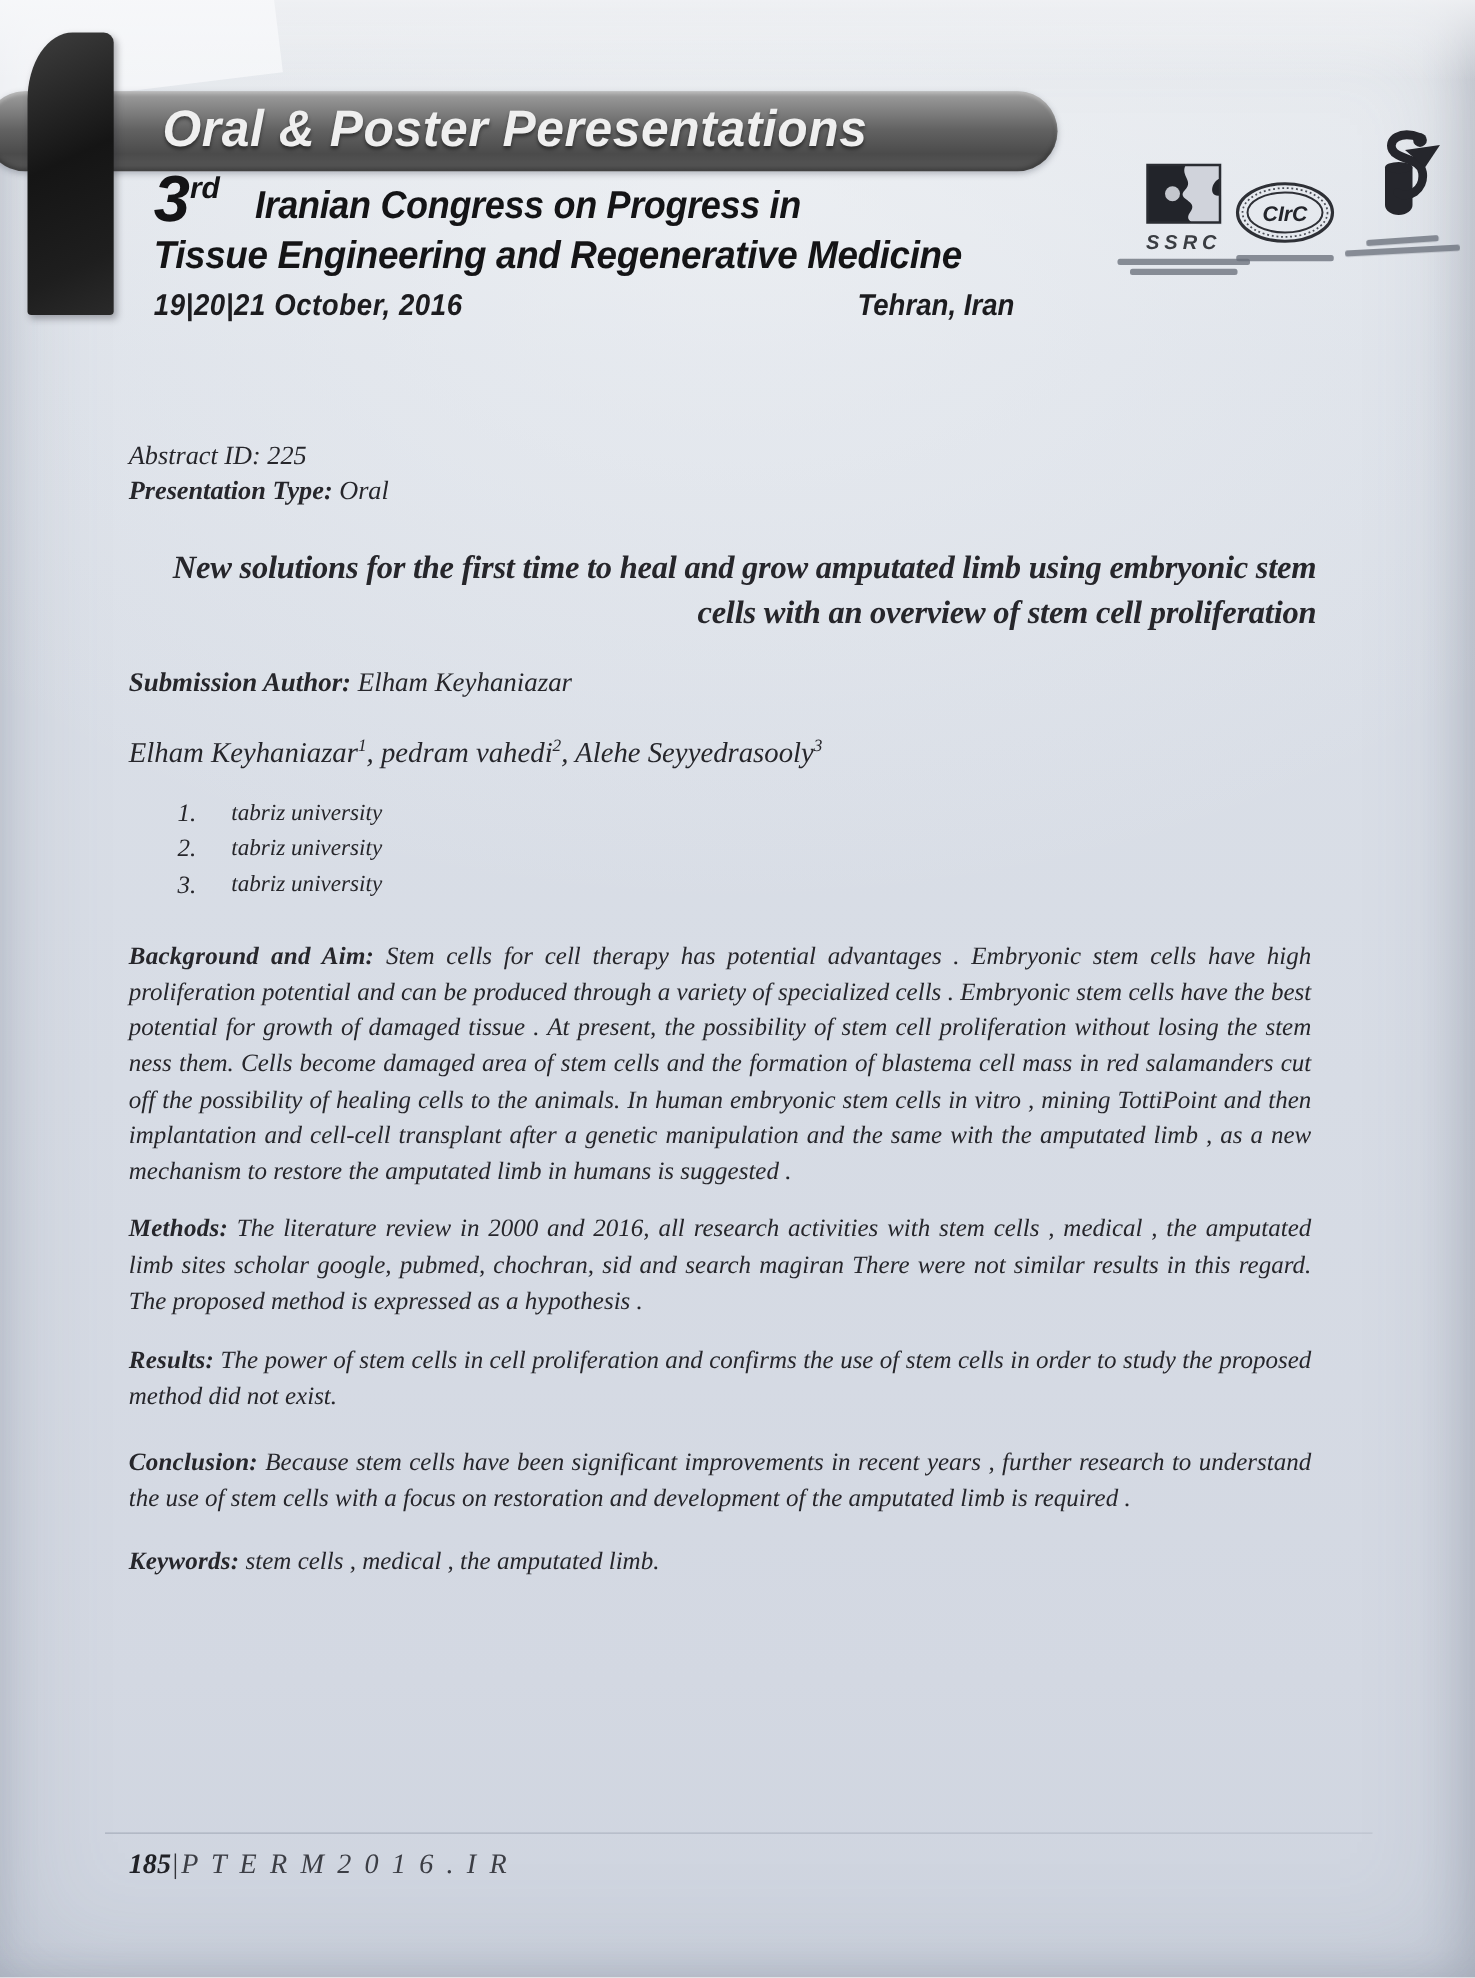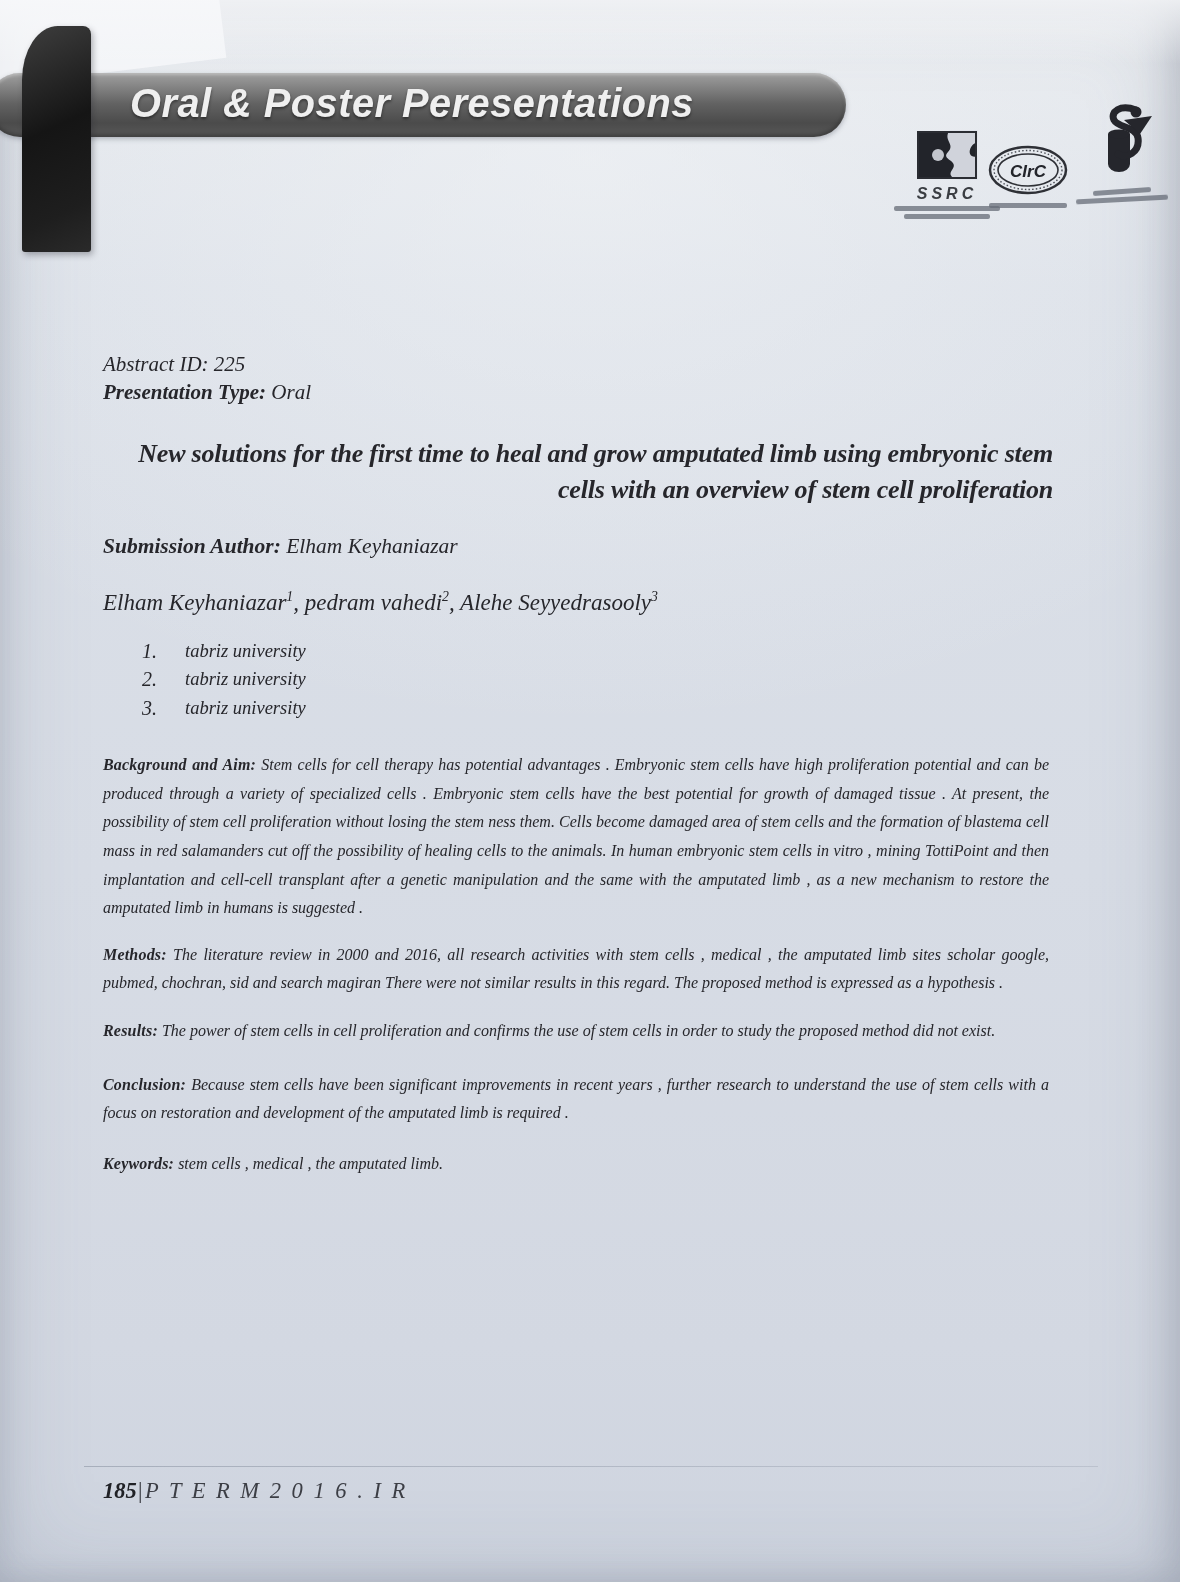--- a/index.html
+++ b/index.html
@@ -69,21 +69,21 @@
   
   .content { position:absolute; left:103px; top:350px; width:946px; z-index:1; }
   .meta-line { font-size:21px; line-height:28px; }
   .doc-title { margin-top:30px; font-size:26px; font-weight:bold; line-height:36px; width:950px; letter-spacing:-.2px;text-align:right; }
   .submission { margin-top:26px; font-size:21.5px; }
   .authors { margin-top:30px; font-size:23px; }
   .authors sup { font-size:60%; }
   .affils { margin-top:21px; padding-left:39px; font-size:18.5px; }
   .affil-row { display:flex; line-height:28.5px; }
   .affil-num { width:43px; font-size:20px; }
-  .para { text-align:justify; font-size:16px; line-height:28.6px; }
+  .para { text-align:justify; font-size:20px; line-height:28.6px; }
   .p-bg { margin-top:29px; }
   .p-methods { margin-top:18px; }
   .p-results { margin-top:19px; }
   .p-conclusion { margin-top:25px; }
   .p-keywords { margin-top:22px; text-align:left; }
   b.sec-h { letter-spacing:.2px; }
 
   
   .footer-rule { position:absolute; left:84px; top:1466px; width:1014px; height:1px;
     background:linear-gradient(90deg, rgba(150,158,172,.7), rgba(150,158,172,.35)); }
@@ -97,20 +97,31 @@
 <div class="page">
 
   <div class="scan-corner"></div>
   <div class="scan-topstrip"></div>
 
   <div class="banner">
     <div class="banner-text">Oral &amp; Poster Peresentations</div>
   </div>
   <div class="bookmark"></div>
 
+  <div class="congress">
+    <div class="congress-row1">
+      <div class="ordinal"><span>3</span><sup>rd</sup></div>
+      <div class="congress-line1">Iranian Congress on Progress in</div>
+    </div>
+    <div class="congress-line2">Tissue Engineering and Regenerative Medicine</div>
+    <div class="congress-row3">
+      <span class="congress-dates">19|20|21 October, 2016</span>
+      <span class="congress-city">Tehran, Iran</span>
+    </div>
+  </div>
 
   <div class="ssrc">
     <svg width="62" height="50" viewBox="0 0 62 50">
       <rect x="2" y="2" width="58" height="46" fill="#22242a"></rect>
       <path d="M34 0 C26 10, 40 14, 32 22 C24 30, 44 30, 36 40 C30 48, 44 50, 44 50 L62 50 L62 26 C50 30, 52 14, 62 12 L62 0 Z" fill="#dfe3ea" opacity=".92"></path>
       <circle cx="22" cy="25" r="6" fill="#dfe3ea" opacity=".85"></circle>
       <rect x="2" y="2" width="58" height="46" fill="none" stroke="#2a2c32" stroke-width="2"></rect>
     </svg>
     <div class="ssrc-label">SSRC</div>
     <div class="logo-caption" style="width:106px"></div>

